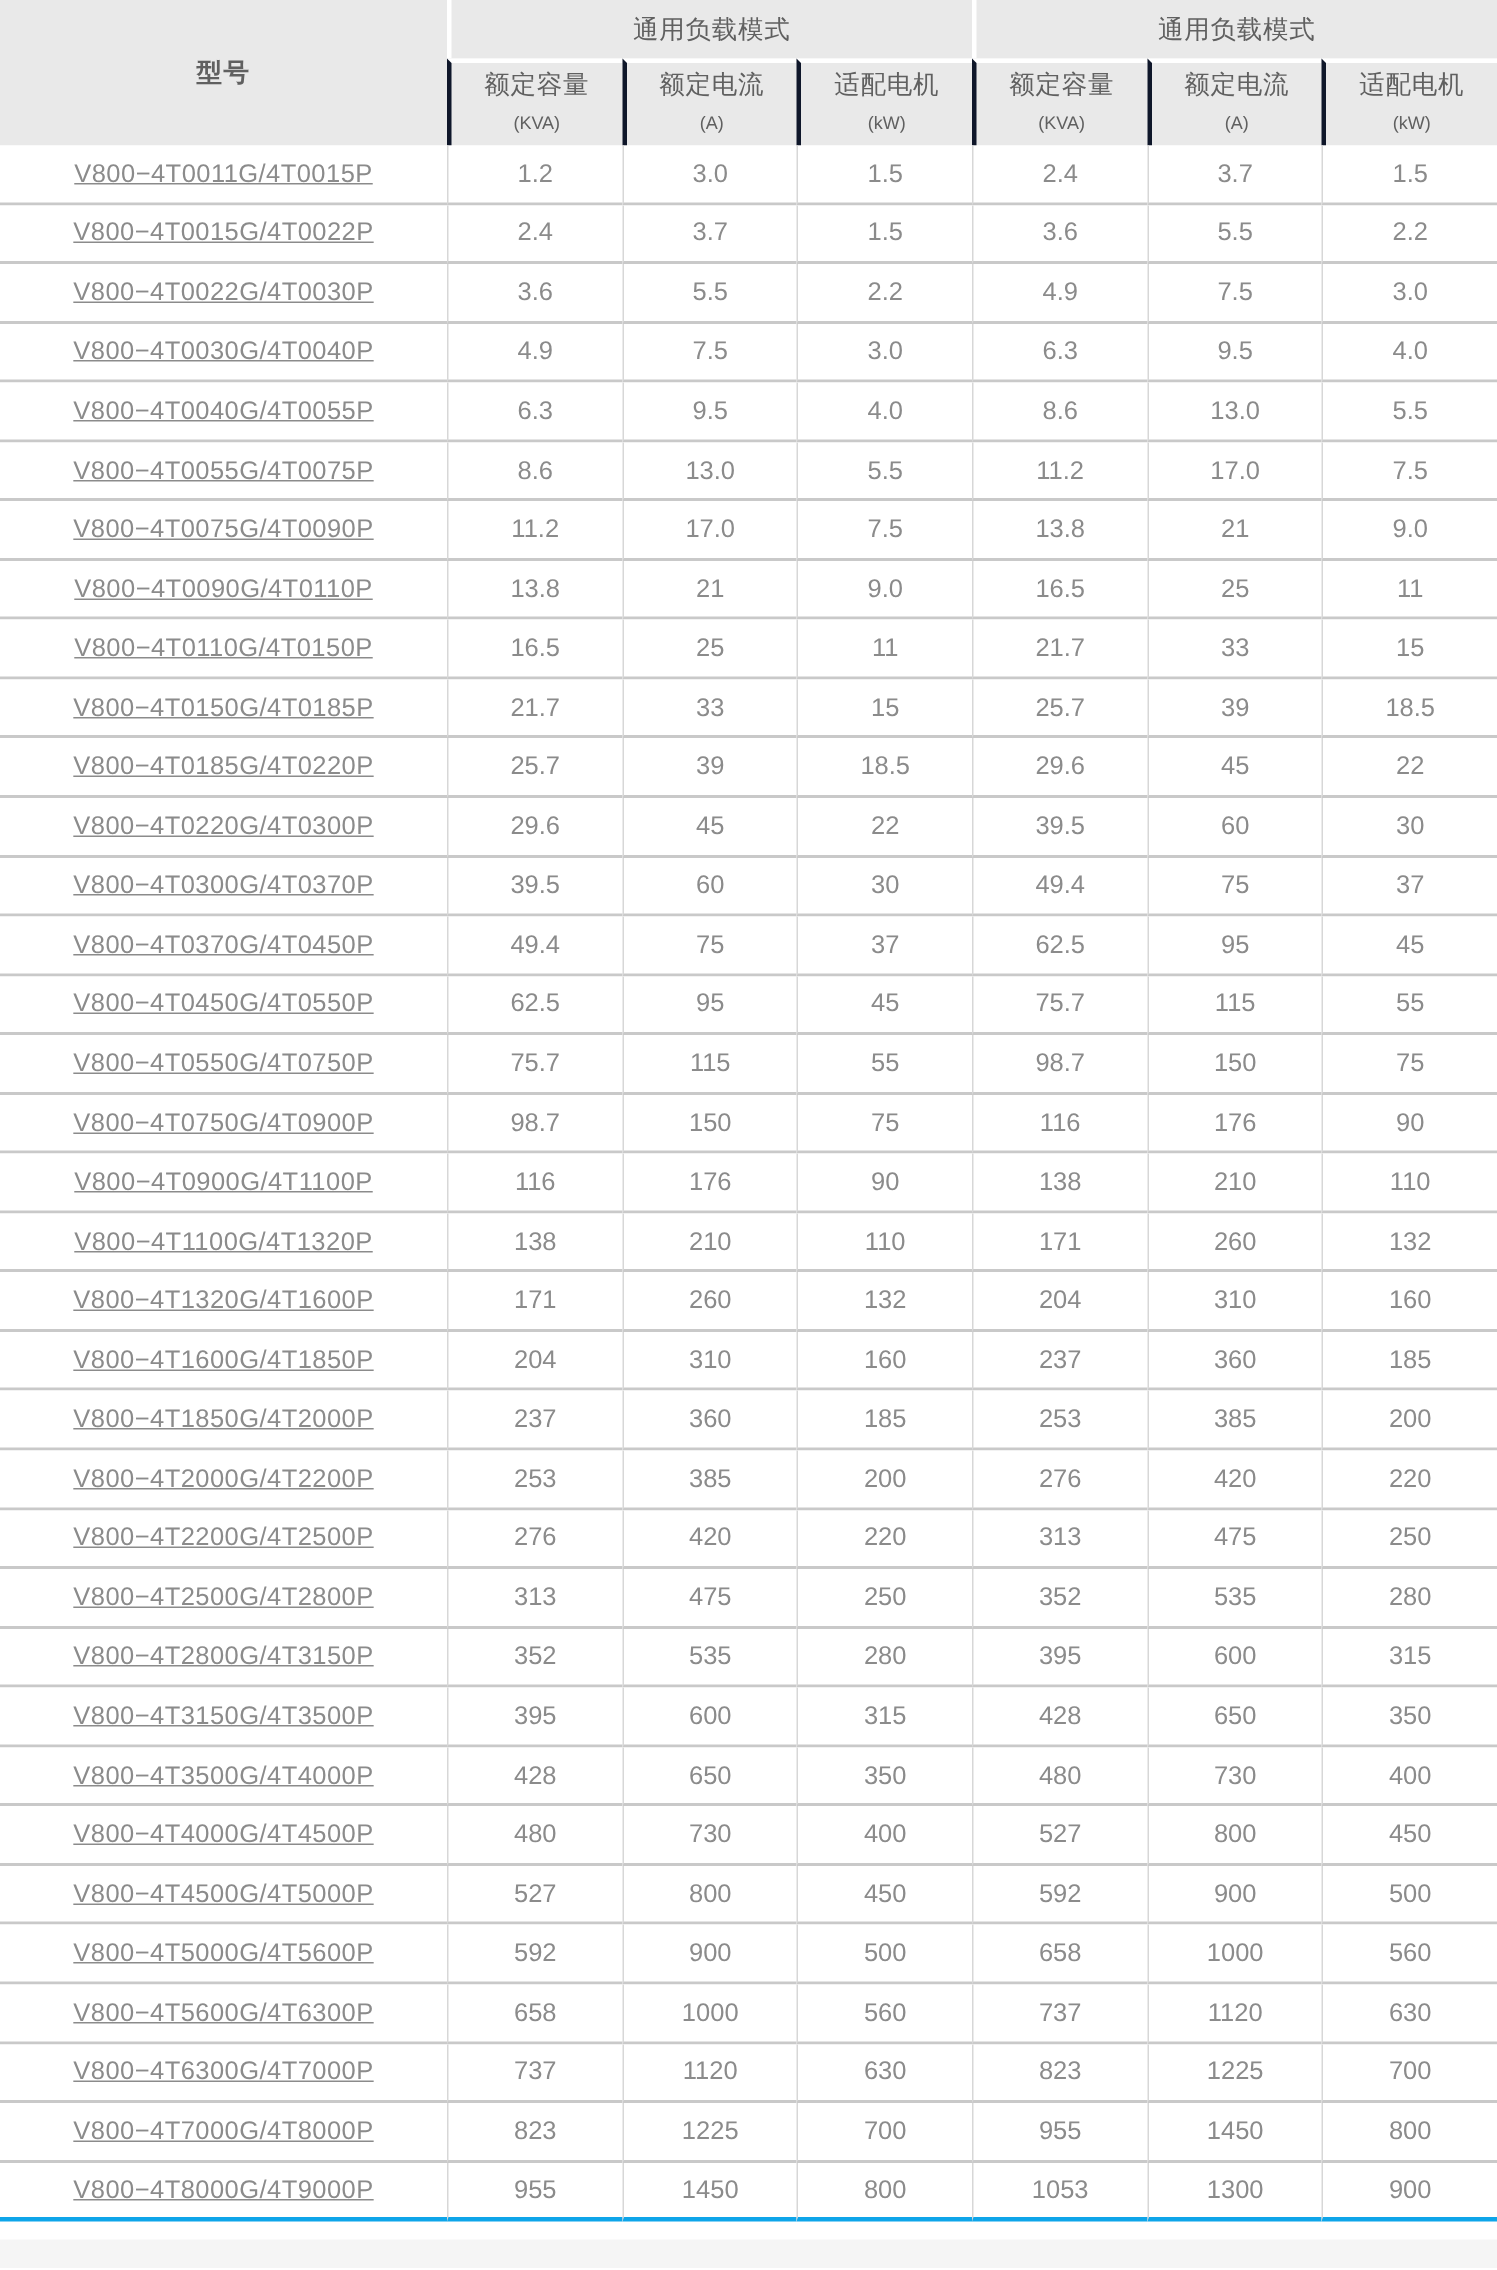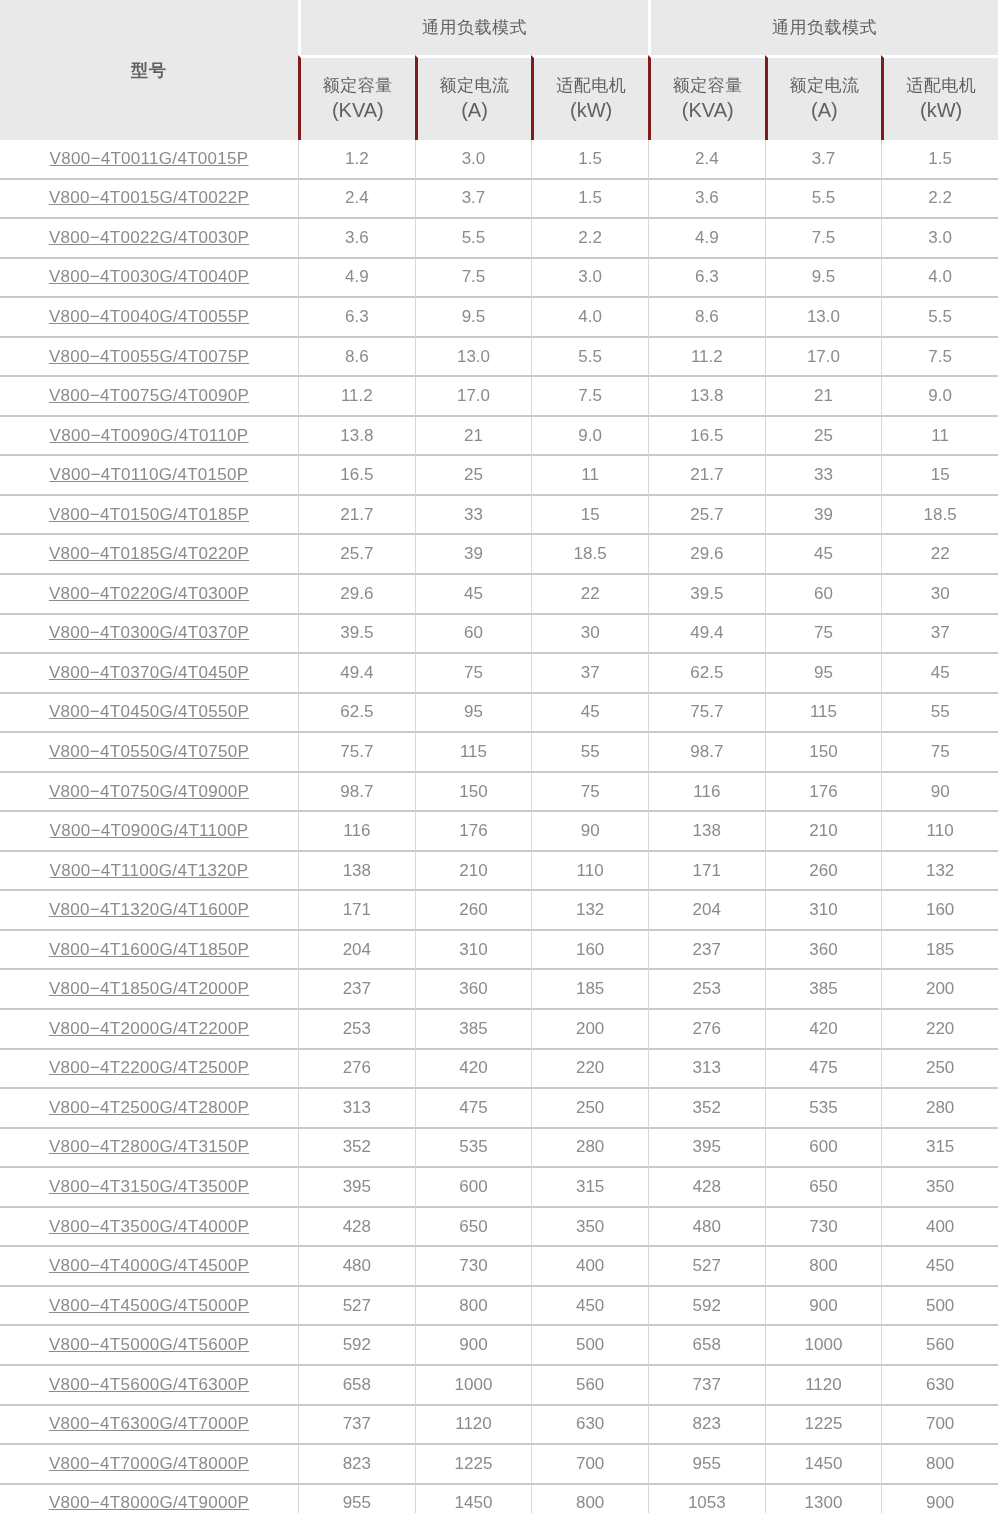--- a/index.html
+++ b/index.html
@@ -21,63 +21,63 @@
     border-collapse: separate;
     border-spacing: 0;
   }
   col.model-col { width: 298px; }
 
   
   thead th {
     background: #e9e9e9;
     font-weight: normal;
     color: #606060;
-    padding: 16px;
+    padding: 0;
     box-sizing: border-box;
     text-align: center;
     vertical-align: middle;
   }
   th.model-th {
     font-size: 17px;
     letter-spacing: 1px;
     font-weight: bold;
   }
   th.group-th {
     height: 39px;
     font-size: 17px;
     border-left: 3px solid #ffffff;
     letter-spacing: 0.5px;
   }
   th.sub-th {
     height: 58px;
     font-size: 17px;
     line-height: 24px;
-    border-left: 3px solid #7f1d1d;
+    border-left: 3px solid #0f172a;
     border-top: 3px solid #ffffff;
     letter-spacing: 0.5px;
   }
-  .sub-unit { font-size: 20px; letter-spacing: 0; }
+  .sub-unit { font-size: 12px; letter-spacing: 0; }
 
   
   tbody td {
     height: 39.55px;
     box-sizing: border-box;
     padding: 0;
     text-align: center;
     vertical-align: middle;
     font-size: 17px;
     color: #8b8b8b;
     border-bottom: 2px solid #c9c9c9;
     border-left: 1px solid #d7d7d7;
     background: #ffffff;
     white-space: nowrap;
     overflow: hidden;
   }
   tbody td:first-child { border-left: none; text-decoration: underline; }
-  tbody tr:last-child td { border-bottom: 3px solid #be185d; }
+  tbody tr:last-child td { border-bottom: 3px solid #0ea5e9; }
   td.model-cell { letter-spacing: 0.3px; }
 
   
   .footer-strip {
     width: 998px;
     height: 19px;
     margin-top: 12px;
     background: #f5f5f5;
   }
 </style>

